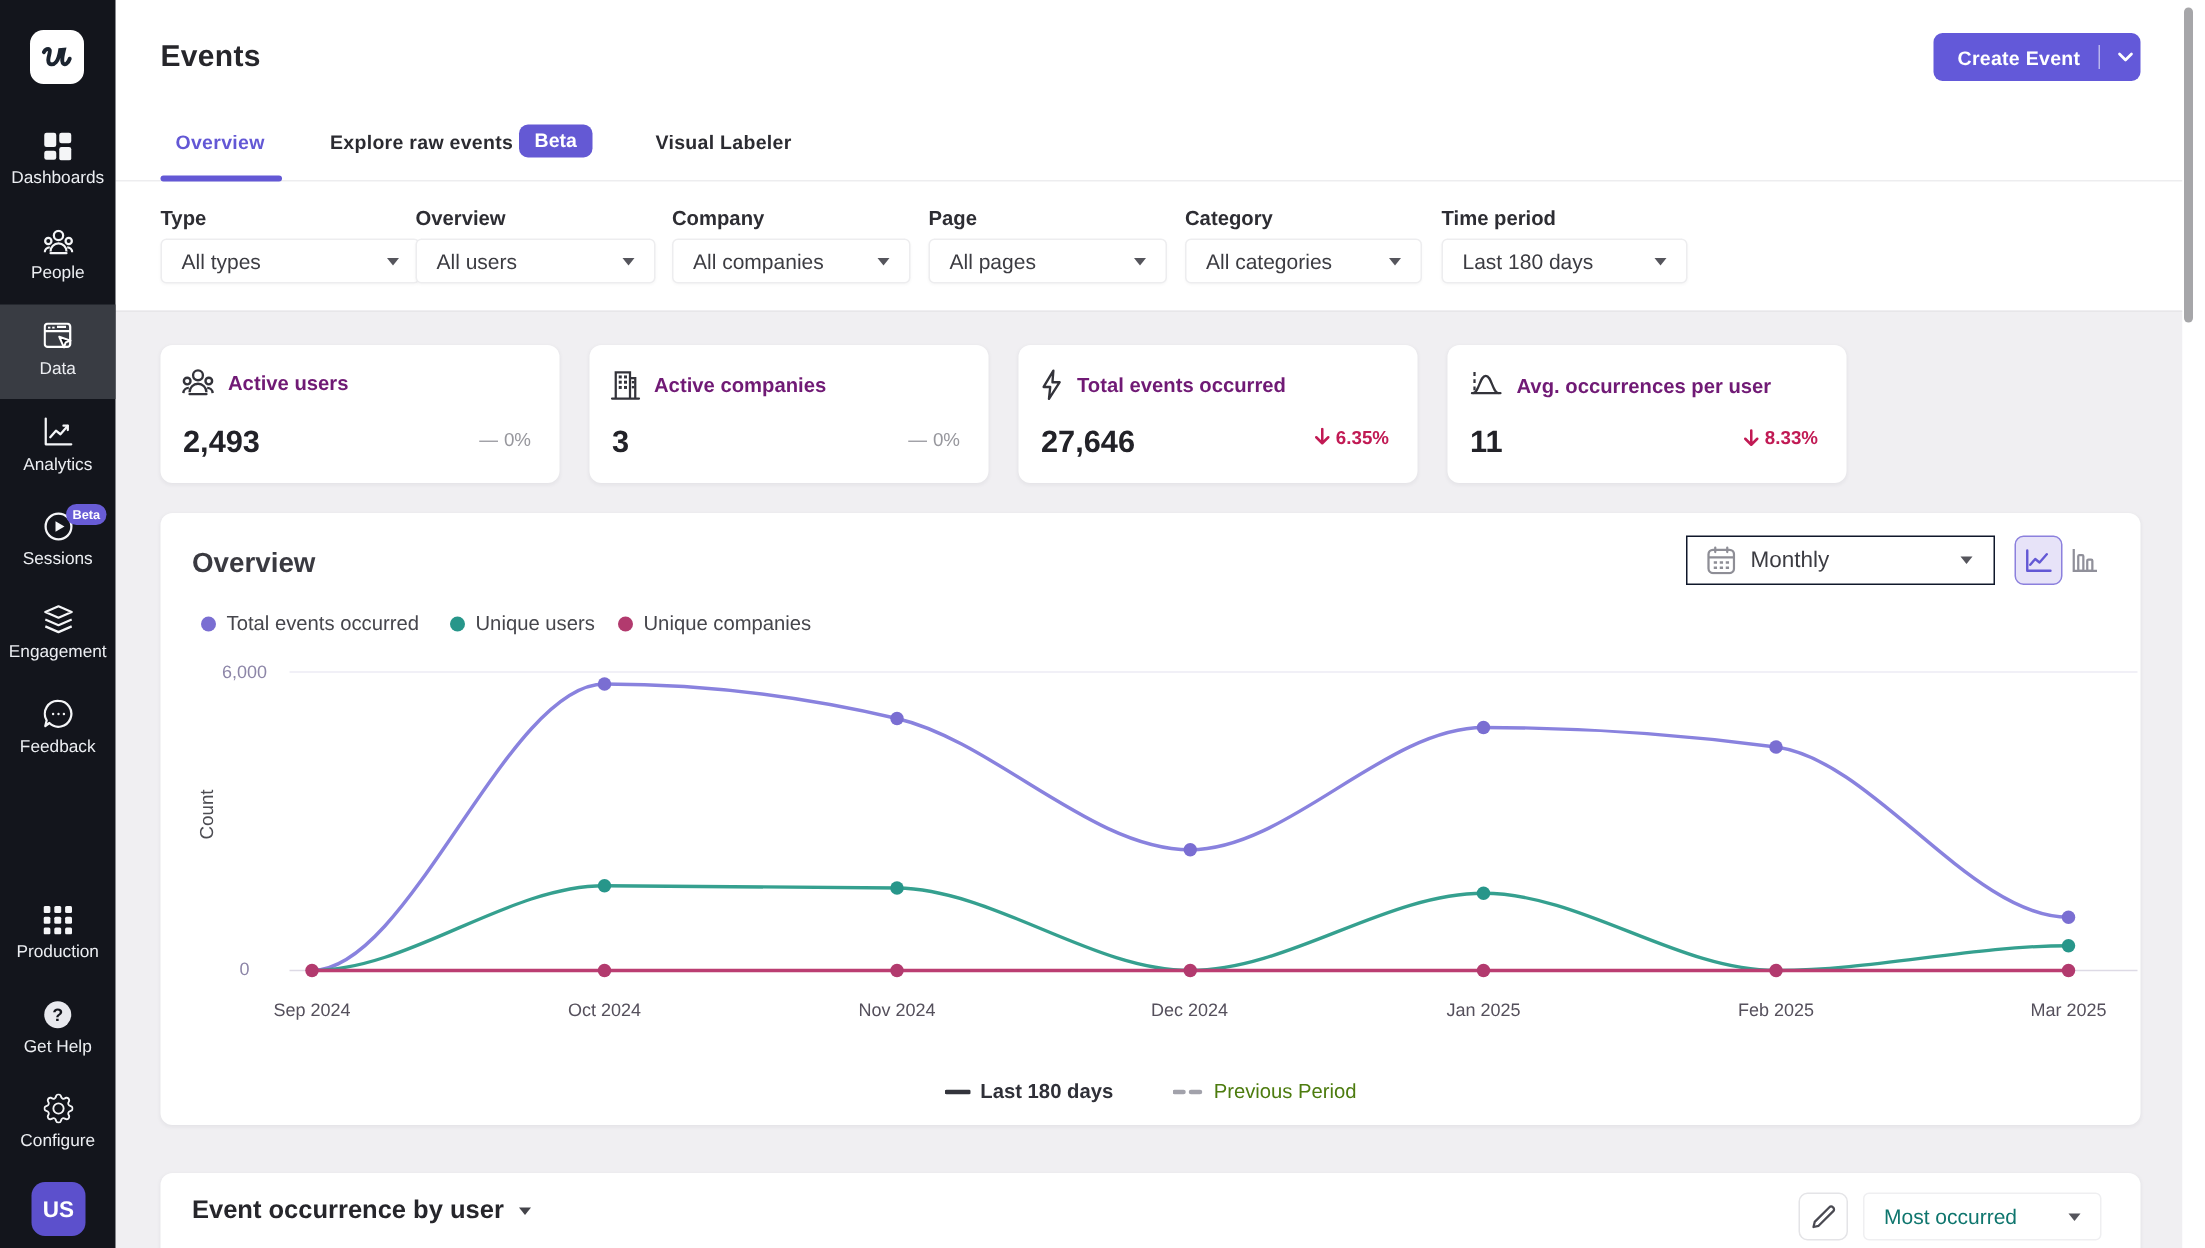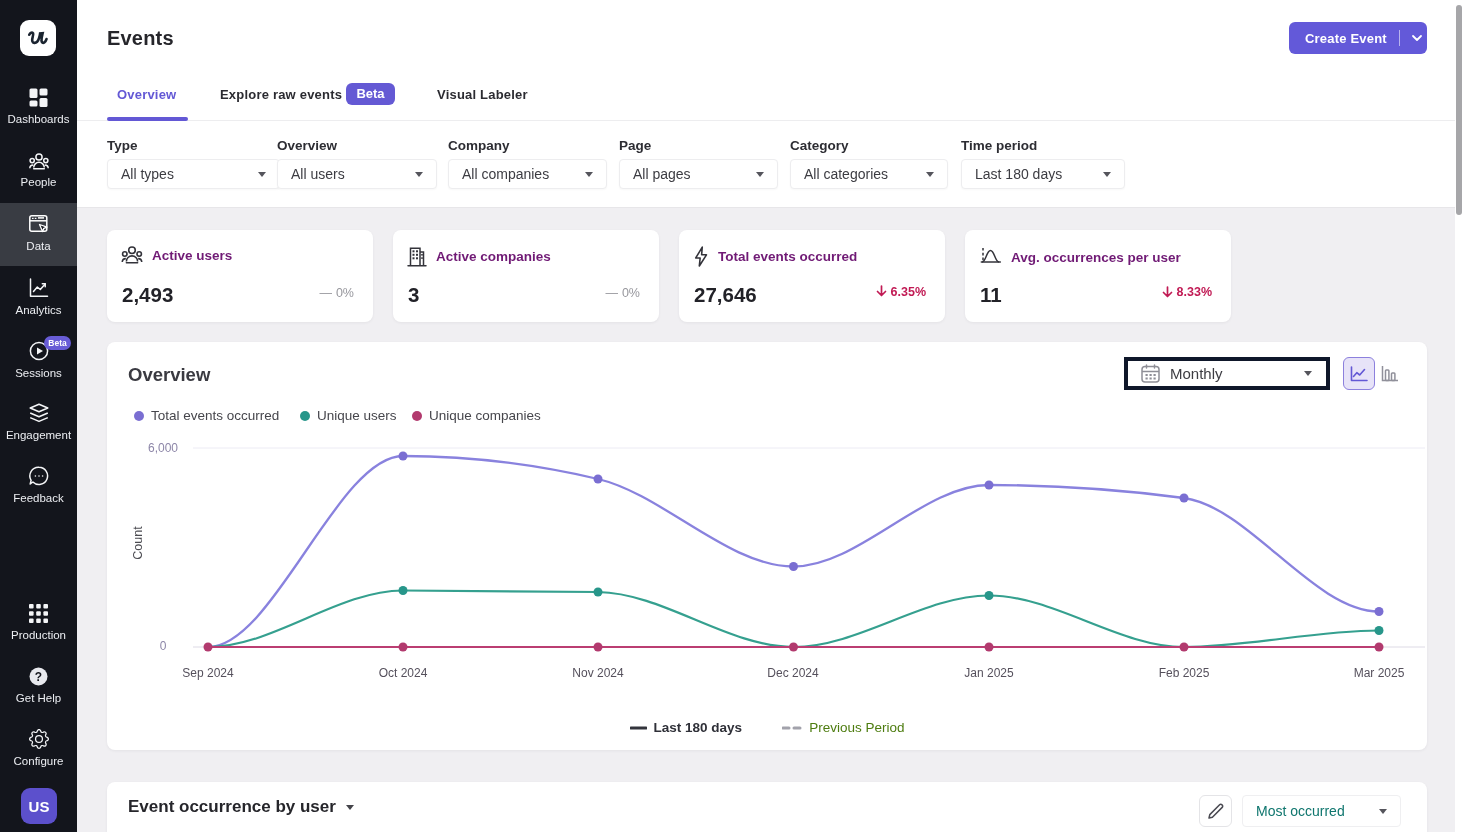--- a/index.html
+++ b/index.html
@@ -32,21 +32,21 @@
 .card{position:absolute;background:#fff;border-radius:8px;box-shadow:0 1px 3px rgba(35,35,50,.06)}
 .scard .hd{position:absolute;left:14px;top:16px;display:flex;align-items:center}
 .scard .hd .lb{margin-left:9px;font-size:13.5px;font-weight:700;color:#701a75}
 .scard .val{position:absolute;left:15px;top:19px;font-size:20.5px;font-weight:700;color:#222228}
 .scard .chg{position:absolute;right:19px;top:28px;font-size:12.5px;color:#97979d}
 .scard .chg.red{color:#c11a54;font-weight:700;font-size:12.5px}
 
 .ovtitle{position:absolute;left:21px;top:22px;font-size:18.5px;font-weight:700;color:#3a3a41}
 .leg{position:absolute;top:66px;display:flex;align-items:center;font-size:13.5px;color:#46464c}
 .leg .dot{width:10px;height:10px;border-radius:50%;margin-right:7px}
-.msel{position:absolute;left:1017px;top:15px;width:206px;height:33px;border:4px solid #0f172a;border-radius:0;display:flex;align-items:center;font-size:15px;color:#3c3c42}
+.msel{position:absolute;left:1017px;top:15px;width:206px;height:33px;border:1px solid #0f172a;border-radius:0;display:flex;align-items:center;font-size:15px;color:#3c3c42}
 .tg{position:absolute;top:15px;width:32px;height:33px;border-radius:6px;display:flex;align-items:center;justify-content:center}
 .tg.sel{left:1236px;background:#e7e3f8;border:1px solid #8c80dd}
 .tg.un{left:1267px}
 .xlab{position:absolute;top:324px;font-size:12px;color:#55505c;width:70px;text-align:center}
 .ylab{position:absolute;font-size:12px;color:#8d86a8;text-align:center;width:40px}
 .count{position:absolute;left:14px;top:194px;font-size:12.5px;color:#4c4c52;transform:rotate(-90deg)}
 .blegend{position:absolute;top:378px;left:0;width:1320px;display:flex;justify-content:center;font-size:13.5px}
 
 .btitle{position:absolute;left:21px;top:15px;font-size:17px;font-weight:700;color:#26262b;display:flex;align-items:center}
 .pbtn{position:absolute;left:1092px;top:13px;width:33px;height:32px;border:1px solid #e4e4e7;border-radius:6px;display:flex;align-items:center;justify-content:center}

